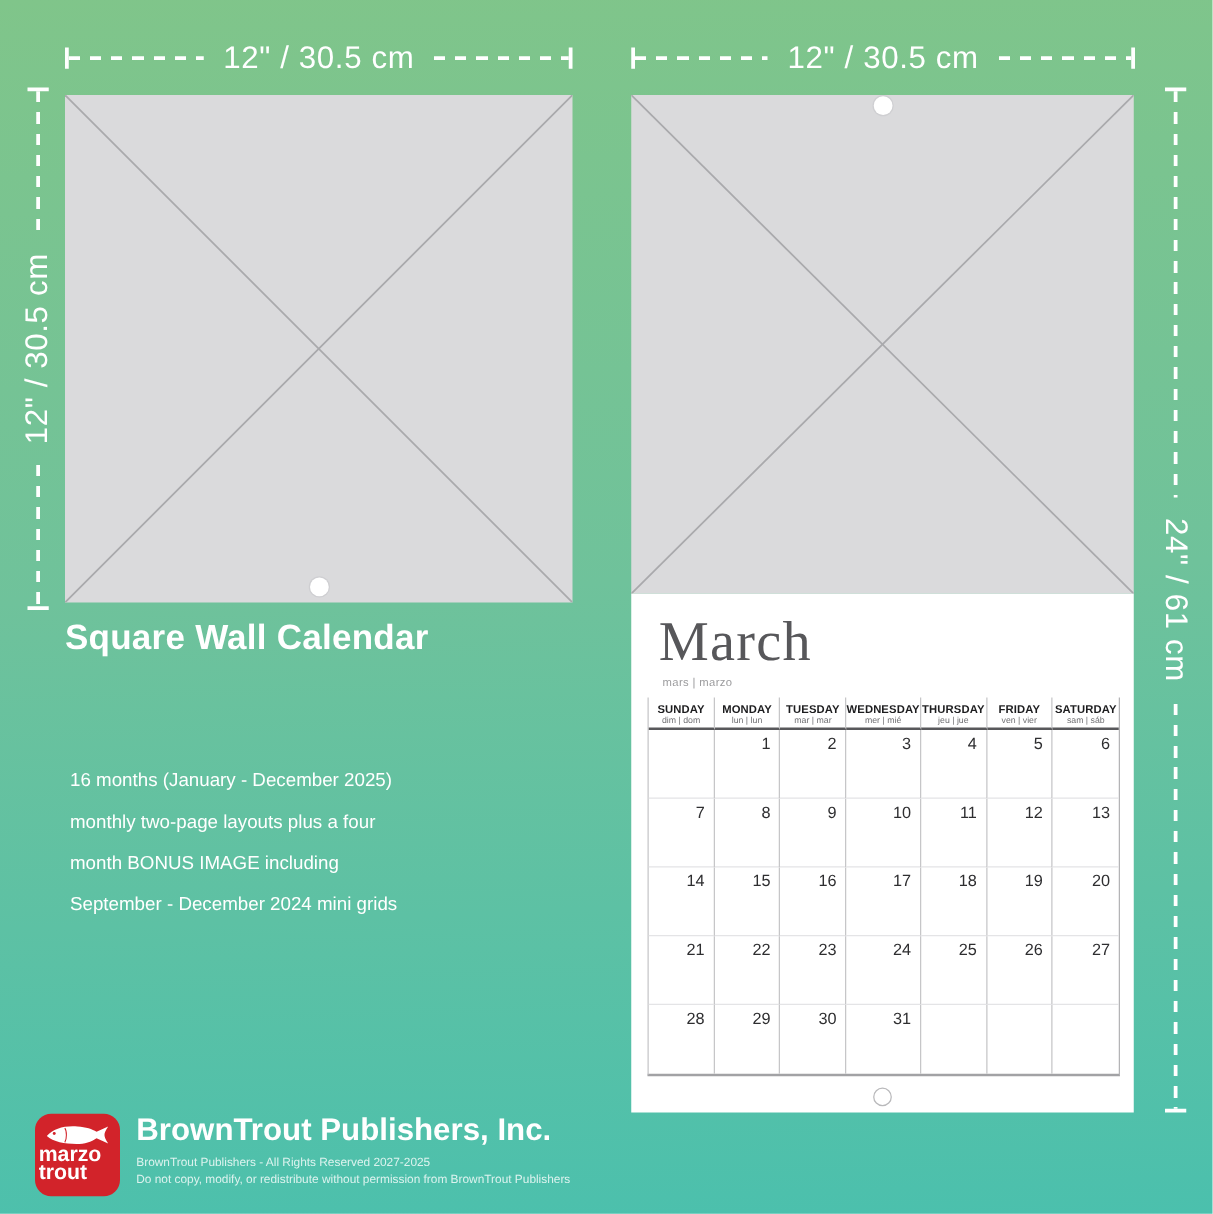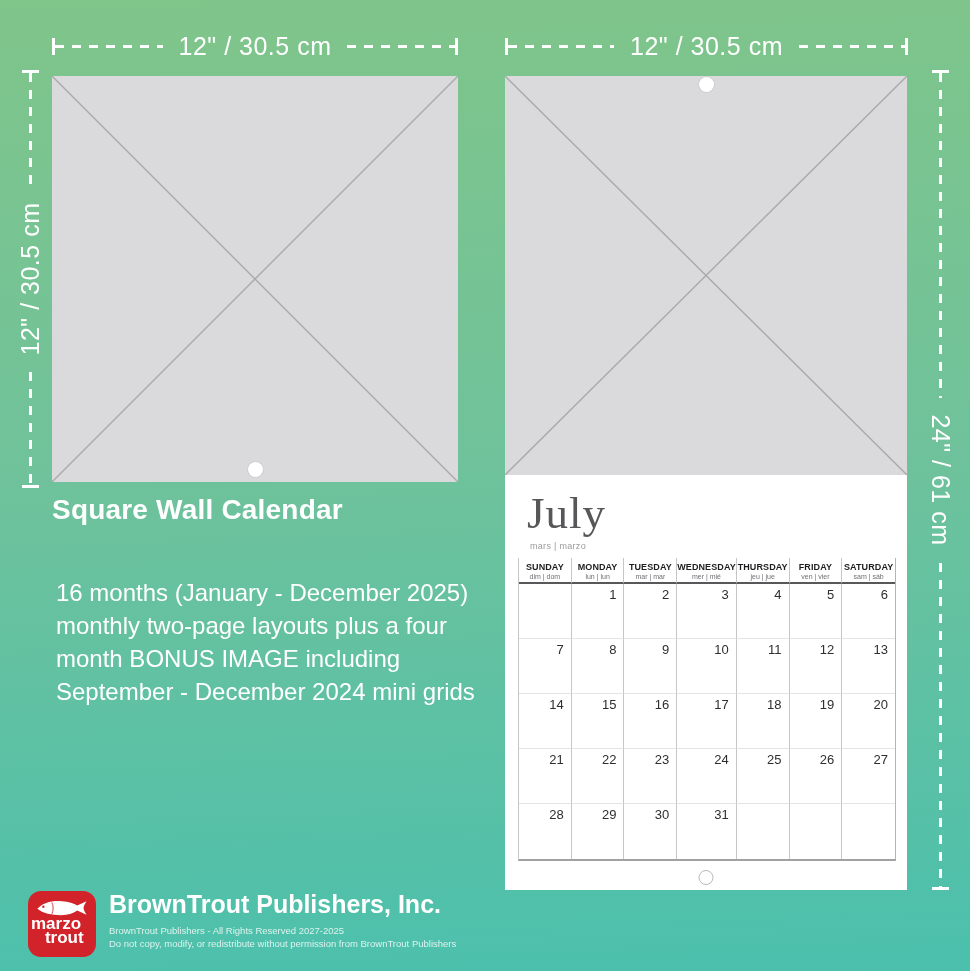--- a/index.html
+++ b/index.html
@@ -41,28 +41,28 @@
   .day-name{font-size:9px;font-weight:bold;color:#1d1d1f;letter-spacing:.1px;}
   .day-sub{font-size:7px;color:#6f6f72;margin-top:1px;}
   .cal-cell{border-right:1px solid #c6c6c8;border-bottom:1px solid #e4e4e6;
     text-align:right;padding:3px 7px 0 0;font-size:13px;color:#2e2e30;box-sizing:border-box;}
   .cal-grid > div:nth-child(7n){border-right:none;}
   .cal-grid > div:nth-child(n+36){border-bottom:none;}
   .page-hole{position:absolute;left:50%;bottom:5px;transform:translateX(-50%);
     width:13px;height:13px;border-radius:50%;border:1.5px solid #b9b9bb;background:#fff;}
   
   .product-title{position:absolute;left:52px;top:494px;margin:0;font-size:28px;font-weight:700;color:#fff;letter-spacing:.2px;}
-  .product-desc{position:absolute;left:56px;top:576px;width:460px;margin:0;font-size:24px;line-height:33px;color:#fff;white-space:pre-line;}
+  .product-desc{position:absolute;left:56px;top:608px;width:460px;margin:0;font-size:15px;line-height:33px;color:#fff;white-space:pre-line;}
   
   .footer{position:absolute;left:28px;top:891px;display:flex;gap:13px;align-items:flex-start;}
   .logo{position:relative;width:68px;height:66px;background:#d2232a;border-radius:13px;flex:none;
     display:flex;flex-direction:column;align-items:center;padding-top:6px;box-sizing:border-box;}
   .logo-words{display:flex;flex-direction:column;color:#fff;font-weight:bold;font-size:17px;line-height:14px;margin-top:-2px;}
   .logo-w1{margin-right:12px;}
-  .logo-w2{margin-left:14px;}
+  .logo-w2{}
   .company{font-size:25px;font-weight:bold;color:#fff;line-height:1.05;}
   .tagline{font-size:16.5px;color:#fff;margin-top:3px;}
   .legal{margin-top:8px;font-size:9.5px;color:#fff;opacity:.8;line-height:1.32;}
 </style>
 </head>
 <body>
 
 <div class="stage">
 
   <div class="dim-h" style="left:52px;top:35px;width:406px;">
@@ -111,21 +111,21 @@
 
   <div class="ph" style="left:505px;top:76px;width:402px;height:399px;">
     <svg viewBox="0 0 100 100" preserveAspectRatio="none">
       <line x1="0" y1="0" x2="100" y2="100" stroke="#a9a9ac" stroke-width="1.4" vector-effect="non-scaling-stroke"></line>
       <line x1="100" y1="0" x2="0" y2="100" stroke="#a9a9ac" stroke-width="1.4" vector-effect="non-scaling-stroke"></line>
     </svg>
     <span class="hole" style="left:calc(50% - 7.5px);top:1px;"></span>
   </div>
 
   <div class="page" style="left:505px;top:475px;width:402px;height:415px;">
-    <div class="month-title">July</div>
+    <div class="month-title">March</div>
     <div class="month-sub">mars | marzo</div>
     <div class="cal-grid">
         <div class="cal-head">
           <div class="day-name">SUNDAY</div>
           <div class="day-sub">dim | dom</div>
         </div>
         <div class="cal-head">
           <div class="day-name">MONDAY</div>
           <div class="day-sub">lun | lun</div>
         </div>

